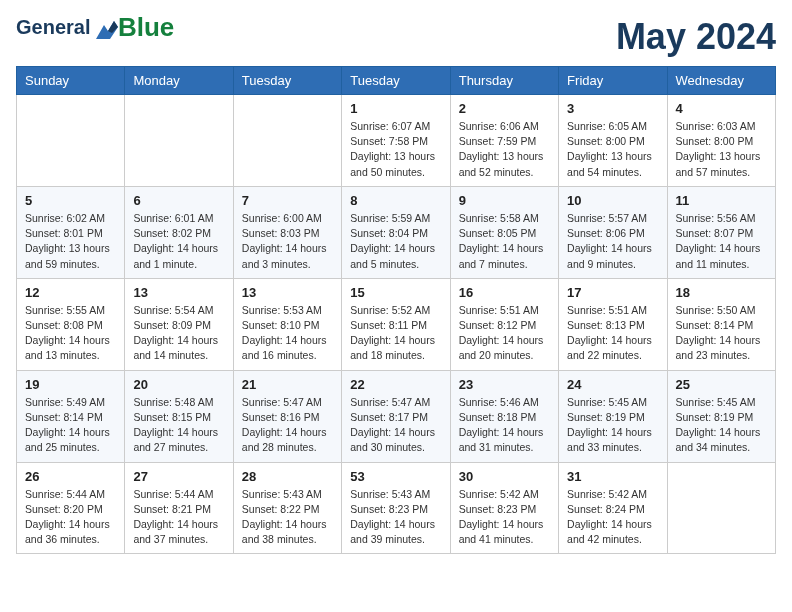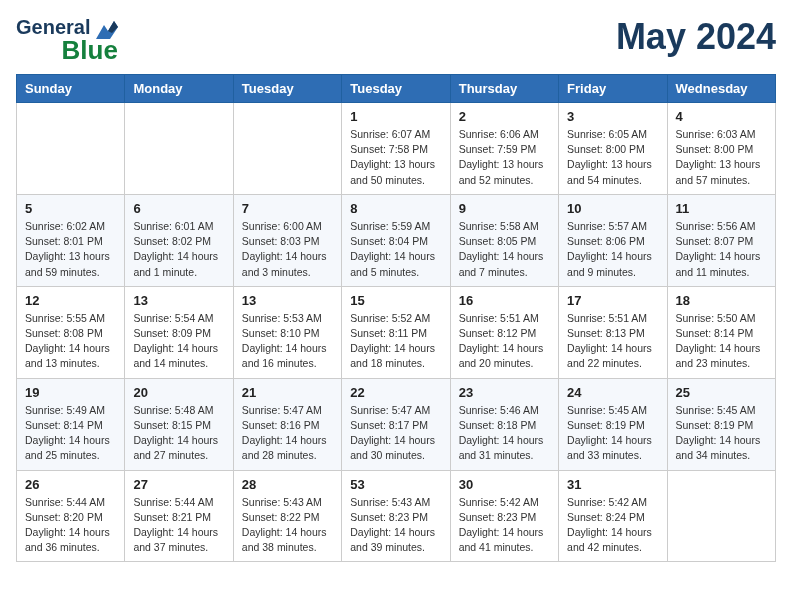--- a/index.html
+++ b/index.html
@@ -11,22 +11,22 @@
       padding: 16px;
     }
     .header {
       display: flex;
       justify-content: space-between;
       align-items: flex-start;
       margin-bottom: 8px;
     }
     .logo {
       display: flex;
-      flex-direction: column;
-      align-items: flex-end;
+      flex-direction: row;
+      align-items: flex-start;
     }
     .title-block {
       text-align: left;
     }
     .main-title {
       font-size: 36px;
       font-weight: bold;
       color: #1a3a5c;
     }
     .subtitle {
@@ -35,21 +35,21 @@
     }
     .calendar {
       width: 100%;
       border-collapse: collapse;
       border: 1px solid #ccc;
     }
     .calendar th {
       background-color: #2e6db4;
       color: white;
       font-size: 13px;
-      font-weight: bold;
+      font-weight: normal;
       padding: 6px 8px;
       border: 1px solid #2060a0;
       text-align: left;
     }
     .calendar td {
       border: 1px solid #ccc;
       vertical-align: top;
       padding: 6px 8px;
       font-size: 11px;
       color: #333;

